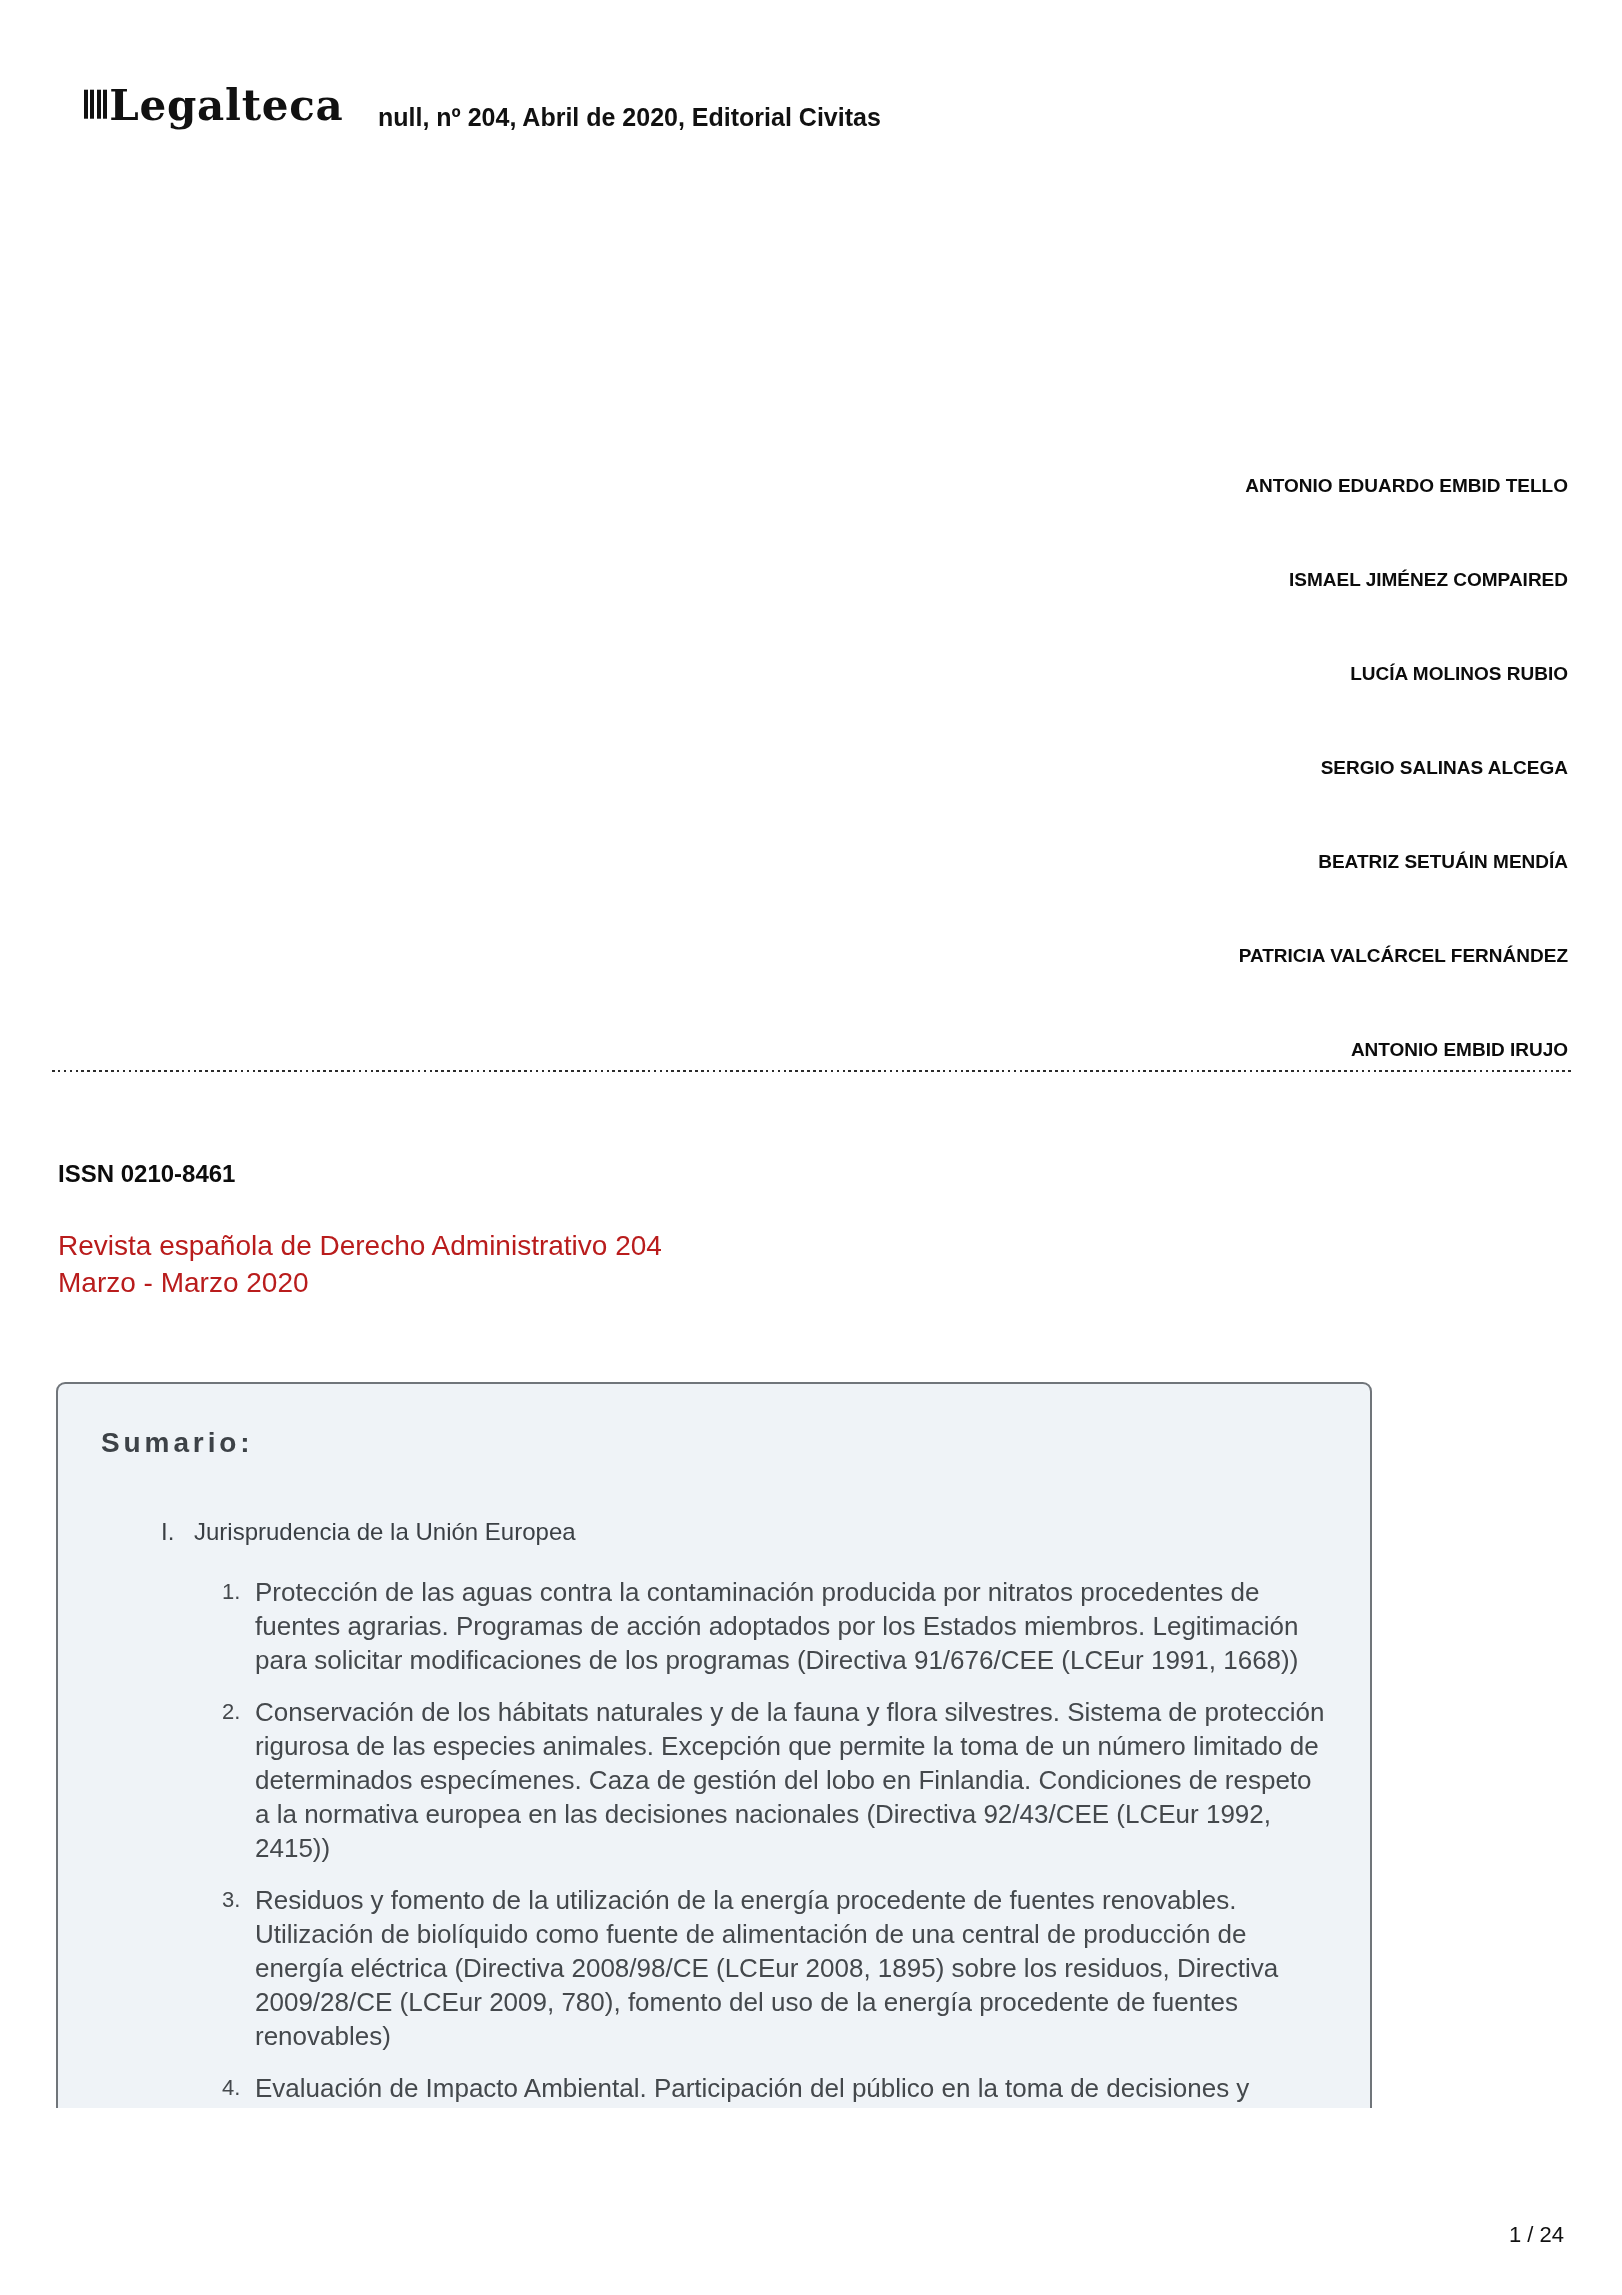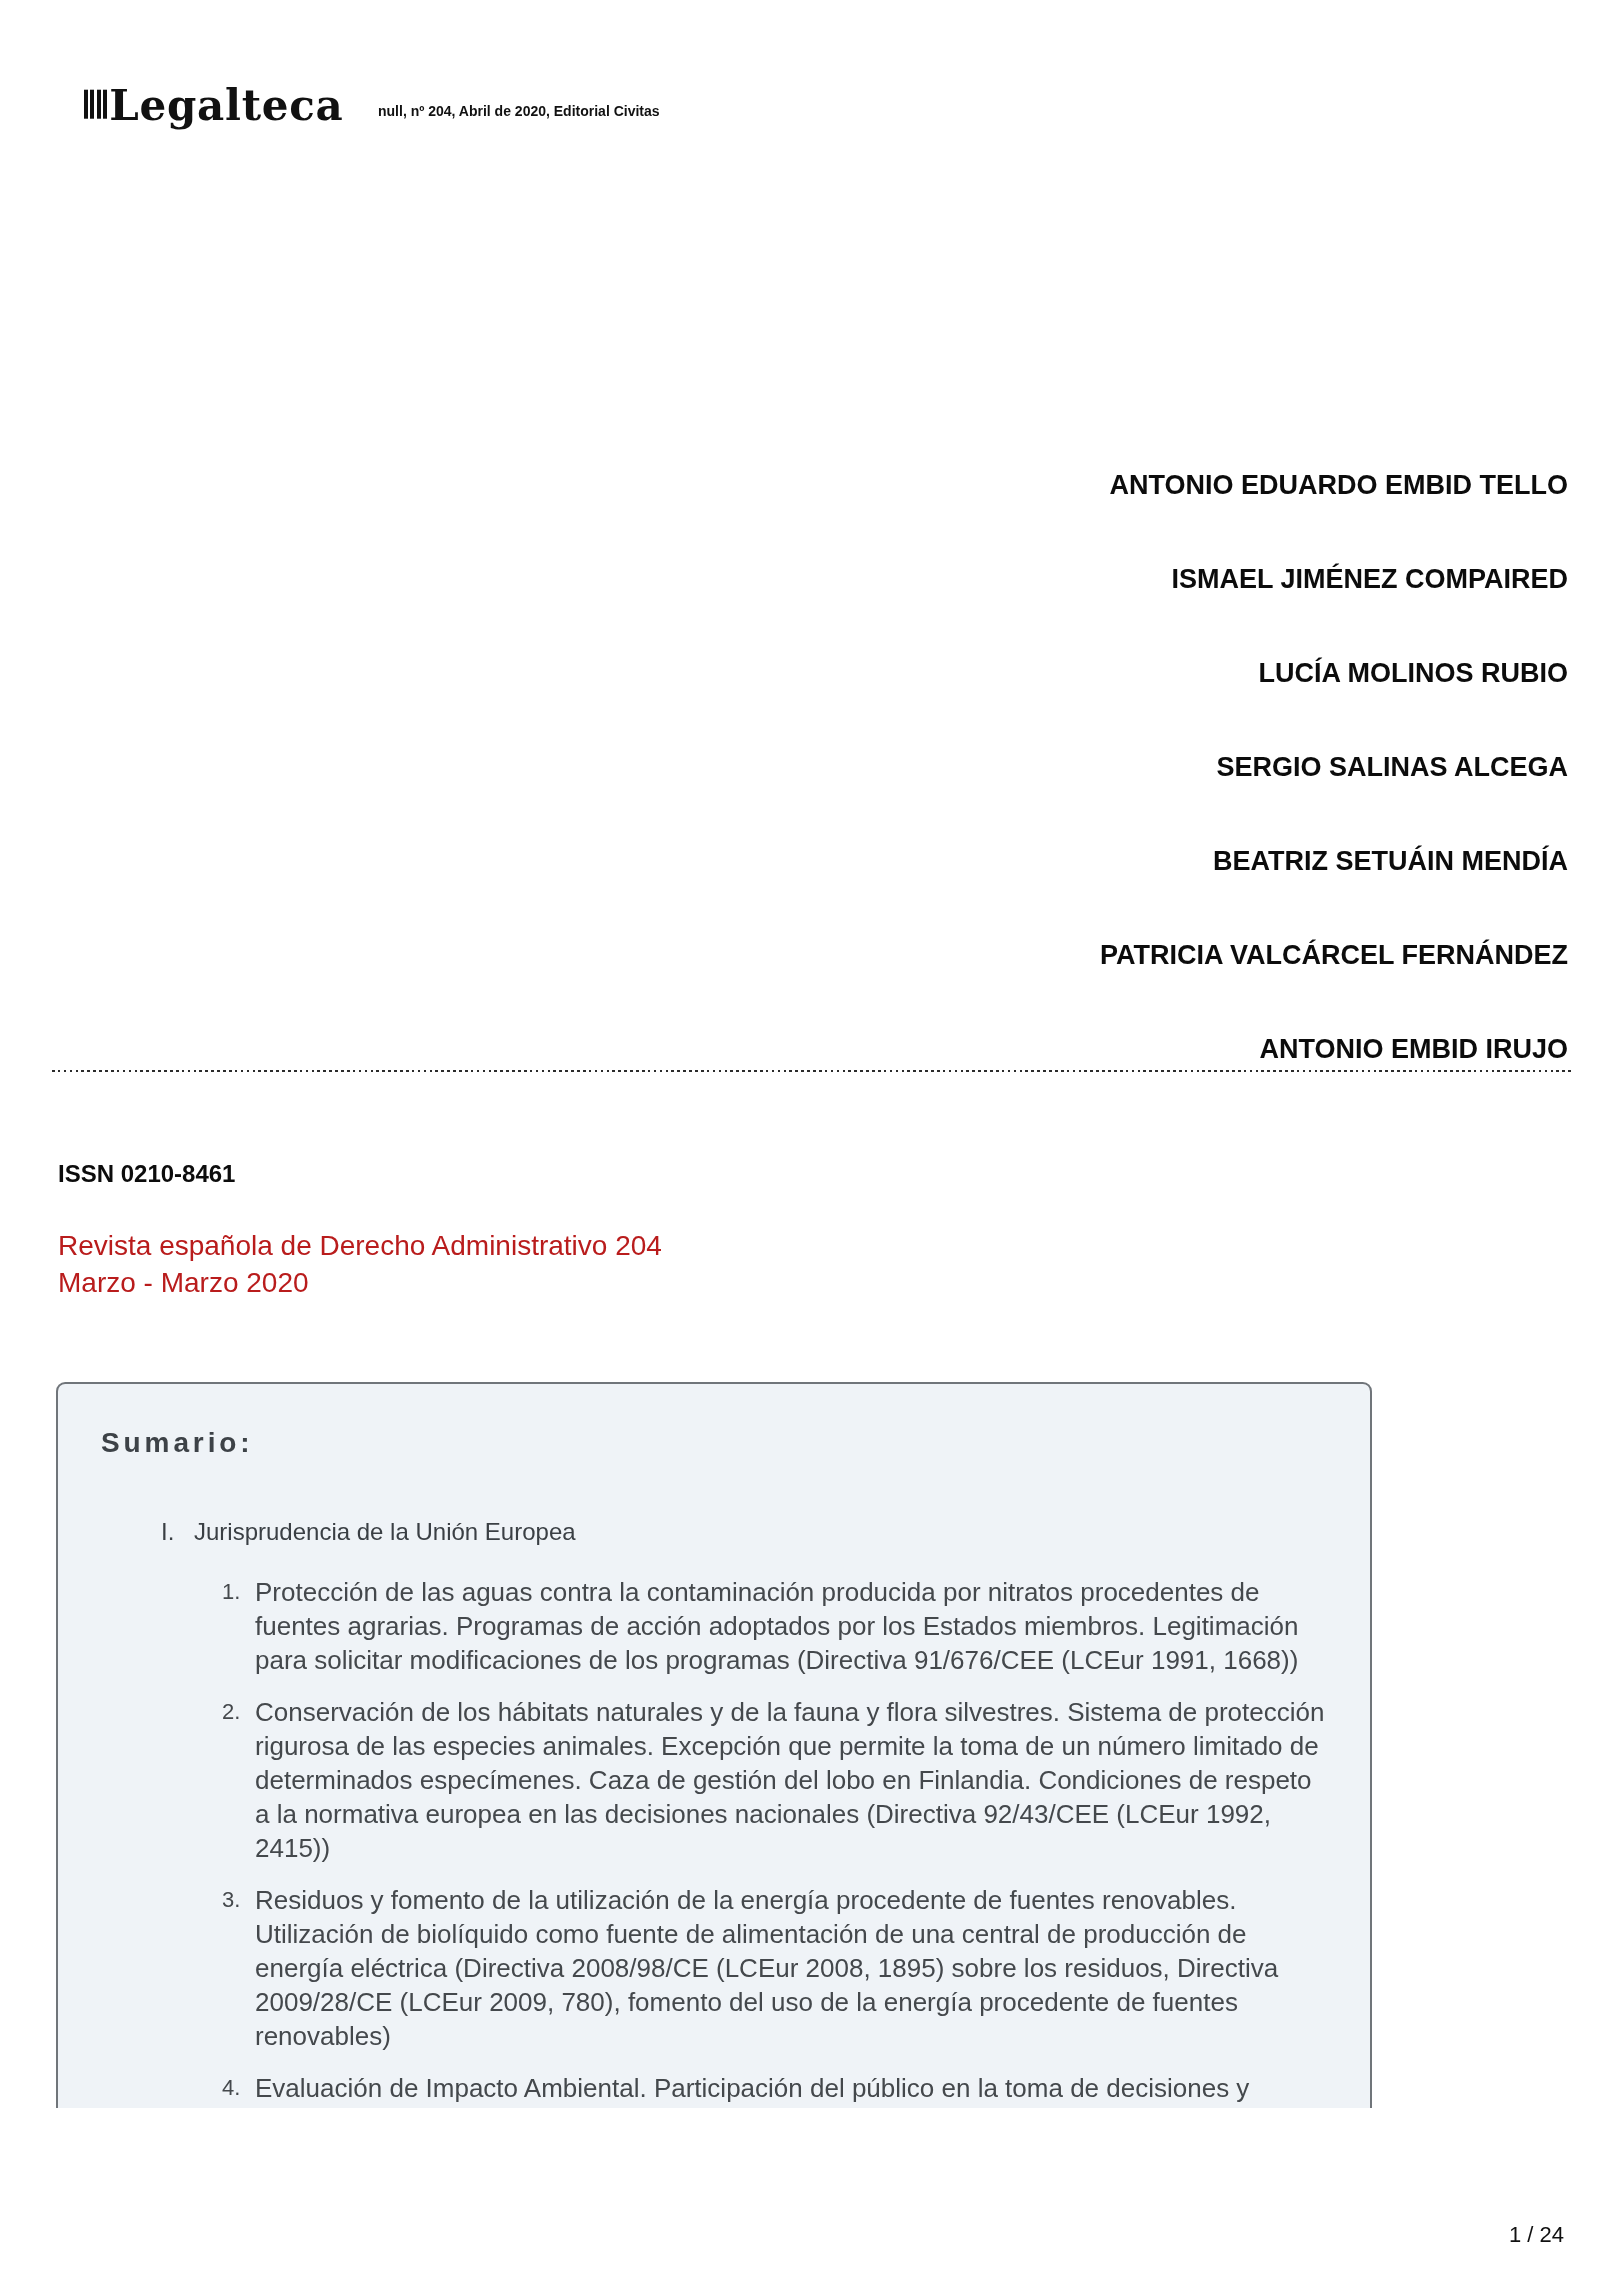--- a/index.html
+++ b/index.html
@@ -17,31 +17,31 @@
     position:absolute; left:84px; top:85px;
     display:flex; align-items:baseline;
     font-family:"DejaVu Serif", serif;
     font-size:42px; font-weight:600; letter-spacing:0.7px; color:#111;
     line-height:42px;
   }
   .logo-bars { display:inline-flex; align-items:flex-end; gap:2.6px; margin-right:2px; transform:translateY(-1.3px); }
   .logo-bars i { display:block; width:3.9px; height:29px; background:#111; }
   .header-meta {
     position:absolute; left:378px; top:103px;
-    font-size:14px; font-weight:bold; color:#111;
+    font-size:25px; font-weight:bold; color:#111;
   }
 
   
   .chapter { position:absolute; top:260px; left:58px; display:flex; }
   .chapter-number { font-size:37px; font-weight:bold; color:var(--accent,#2b80a4); letter-spacing:0.7px; }
   .chapter-title  { font-size:37px; font-weight:bold; color:var(--accent,#2b80a4); margin-left:50px; letter-spacing:0.7px; }
 
   
   .authors { position:absolute; top:470px; right:54px; text-align:right; }
-  .author { font-size:27px; font-weight:bold; line-height:31px; margin-bottom:63px; color:#0c0c0c; }
+  .author { font-size:19px; font-weight:bold; line-height:31px; margin-bottom:63px; color:#0c0c0c; }
 
   
   .dotted-divider {
     position:absolute; top:1070px; left:52px; width:1519px; height:2px;
     background:repeating-linear-gradient(90deg,#2b2b2b 0 2.6px, transparent 2.6px 5.9px);
   }
 
   
   .pub { position:absolute; left:58px; top:1160px; }
   .pub-issn { font-size:24px; font-weight:bold; color:#0c0c0c; }

